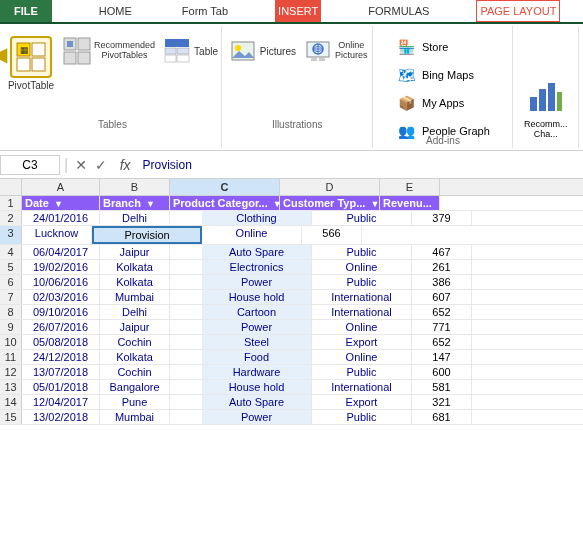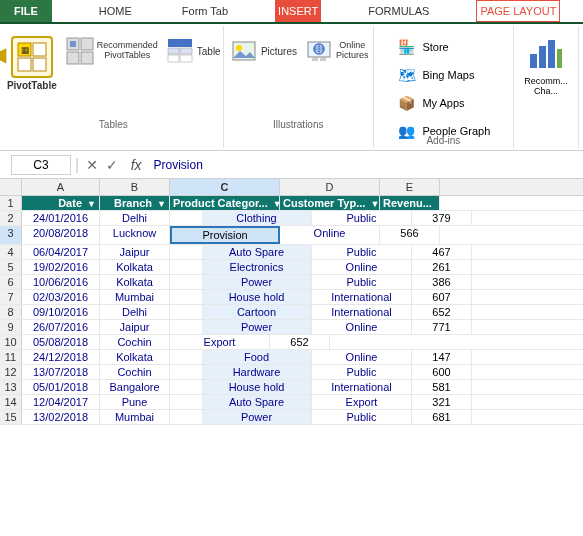--- a/index.html
+++ b/index.html
@@ -11,61 +11,61 @@
     .ribbon-tab { padding: 4px 3px; font-size: 11px; color: #333; cursor: pointer; border: none; background: none; }
 
     .file-btn { background: #2c7744; color: #fff; padding: 4px 14px; font-size: 11px; font-weight: bold; border: none; cursor: pointer; }
 
     .ribbon-content { display: flex; align-items: stretch; padding: 2px 4px; min-height: 82px; }
     .ribbon-group { display: flex; flex-direction: column; align-items: center; padding: 4px 8px; border-right: 1px solid #e0e0e0; min-width: 60px; position: relative; }
     .ribbon-group-label { font-size: 10px; color: #666; position: absolute; bottom: 18px; }
     .ribbon-group-items { display: flex; align-items: center; gap: 4px; flex: 1; align-items: flex-start; padding-top: 4px; }
     .ribbon-icon-large { display: flex; flex-direction: column; align-items: center; gap: 2px; cursor: pointer; padding: 2px; }
     .ribbon-icon-large .icon-box { width: 42px; height: 42px; display: flex; align-items: center; justify-content: center; border: 2px solid #c8a200; border-radius: 4px; background: #fff8dc; font-size: 22px; }
-    .ribbon-icon-large .icon-label { font-size: 10px; color: #333; text-align: center; line-height: 1.2; font-weight: bold; }
+    .ribbon-icon-large .icon-label { font-size: 10px; color: #333; text-align: center; line-height: 1.2; }
 
     .ribbon-icon-med { display: flex; flex-direction: row; align-items: center; gap: 1px; cursor: pointer; padding: 1px; }
     .ribbon-icon-med .icon-box { width: 32px; height: 32px; display: flex; align-items: center; justify-content: center; font-size: 18px; }
     .ribbon-icon-med .icon-label { font-size: 10px; color: #333; }
 
     .pivot-arrow { position: relative; }
     .pivot-arrow::after { content: '◀'; font-size: 20px; color: #c8a200; position: absolute; left: -14px; top: 8px; }
 
     .addins-group { display: flex; flex-direction: column; gap: 2px; padding-top: 4px; }
     .addin-item { display: flex; align-items: center; gap: 4px; cursor: pointer; padding: 2px 4px; font-size: 11px; }
     .addin-icon { width: 22px; height: 22px; display: flex; align-items: center; justify-content: center; font-size: 14px; }
     .store-icon { color: #ff6600; }
     .bing-icon { color: #0078d4; }
     .myapps-icon { color: #666; }
     .people-icon { color: #0078d4; }
 
     .reccomend-group { display: flex; flex-direction: column; align-items: center; padding: 4px; cursor: pointer; }
     .reccomend-icon { font-size: 28px; color: #555; }
 
     
-    .formula-bar { display: flex; align-items: center; border-bottom: 1px solid #d0d0d0; padding: 2px 11px; height: 28px; gap: 4px; }
+    .formula-bar { display: flex; align-items: center; border-bottom: 1px solid #d0d0d0; padding: 2px 0; height: 28px; gap: 4px; }
     .cell-ref { width: 60px; border: 1px solid #d0d0d0; padding: 2px 4px; font-size: 12px; text-align: center; }
     .formula-sep { color: #ccc; font-size: 16px; }
     .formula-btns { display: flex; gap: 2px; align-items: center; }
     .formula-btn { cursor: pointer; font-size: 14px; color: #666; padding: 0 3px; background: none; border: none; }
     .formula-fx { font-style: italic; color: #555; font-size: 14px; padding: 0 6px; }
     .formula-input { flex: 1; border: none; outline: none; color: #00008b; font-size: 12px; padding: 2px; }
 
     
     .spreadsheet { width: 100%; }
     .sheet-header-row { display: flex; background: #f0f0f0; border-bottom: 1px solid #d0d0d0; }
     .row-num-header { width: 22px; min-width: 22px; border-right: 1px solid #d0d0d0; }
     .col-header { border-right: 1px solid #d0d0d0; text-align: center; font-size: 11px; color: #333; padding: 2px 0; font-weight: normal; background: #f0f0f0; overflow: hidden; }
 
     .sheet-row { display: flex; border-bottom: 1px solid #e8e8e8; }
     .row-num { width: 22px; min-width: 22px; border-right: 1px solid #d0d0d0; text-align: center; font-size: 11px; color: #333; background: #f0f0f0; padding: 1px 0; }
     .row-num.selected { background: #d0e4f7; }
     .cell { border-right: 1px solid #e8e8e8; font-size: 11px; padding: 1px 3px; white-space: nowrap; overflow: hidden; text-align: center; }
     .cell.selected-cell { background: #d0e4f7; border: 2px solid #2e75b6; }
-    .cell.header-cell { background: #0f766e; color: #fff; font-weight: bold; text-align: right; }
+    .cell.header-cell { background: #8b5cf6; color: #fff; font-weight: bold; text-align: left; }
     .cell.blue-text { color: #00008b; }
     .cell.selected-col { background: #e6f0fb; margin-left: 32px; }
 
     
     .col-a { width: 78px; min-width: 78px; }
     .col-b { width: 70px; min-width: 70px; }
     .col-c { width: 110px; min-width: 110px; }
     .col-d { width: 100px; min-width: 100px; }
     .col-e { width: 60px; min-width: 60px; }
 
@@ -177,21 +177,21 @@
           <span>My Apps</span>
         </div>
         <div class="addin-item">
           <div class="addin-icon people-icon">👥</div>
           <span>People Graph</span>
         </div>
       </div>
       <div class="ribbon-group-label" style="bottom:2px;">Add-ins</div>
     </div>
 
-    <div class="ribbon-group" style="min-width:55px;">
+    <div class="ribbon-group" style="min-width:55px;justify-content:flex-end;">
       <div class="reccomend-group">
         <div class="reccomend-icon">
           <svg width="36" height="36" viewBox="0 0 36 36">
             <rect x="2" y="20" width="7" height="14" fill="#4472c4"></rect>
             <rect x="11" y="12" width="7" height="22" fill="#4472c4"></rect>
             <rect x="20" y="6" width="7" height="28" fill="#4472c4"></rect>
             <rect x="29" y="15" width="5" height="19" fill="#70ad47"></rect>
           </svg>
         </div>
         <div class="icon-label" style="font-size:9px;text-align:center;line-height:1.1;">Recomm...<br>Cha...</div>
@@ -235,21 +235,20 @@
       <div class="sheet-row">
     <div class="row-num">2</div>
     <div class="cell col-a blue-text">24/01/2016</div>
     <div class="cell col-b blue-text">Delhi</div>
     <div class="cell col-c selected-col blue-text">Clothing</div>
     <div class="cell col-d blue-text" style="color:#00008b;">Public</div>
     <div class="cell col-e">379</div>
   </div>
       <div class="sheet-row">
     <div class="row-num selected">3</div>
-    <div class="cell col-a blue-text">20/08/2018</div>
     <div class="cell col-b blue-text">Lucknow</div>
     <div class="cell col-c selected-cell">Provision</div>
     <div class="cell col-d blue-text" style="color:#00008b;">Online</div>
     <div class="cell col-e">566</div>
   </div>
       <div class="sheet-row">
     <div class="row-num">4</div>
     <div class="cell col-a blue-text">06/04/2017</div>
     <div class="cell col-b blue-text">Jaipur</div>
     <div class="cell col-c selected-col blue-text">Auto Spare</div>
@@ -293,20 +292,21 @@
     <div class="cell col-a blue-text">26/07/2016</div>
     <div class="cell col-b blue-text">Jaipur</div>
     <div class="cell col-c selected-col blue-text">Power</div>
     <div class="cell col-d blue-text" style="color:#00008b;">Online</div>
     <div class="cell col-e">771</div>
   </div>
       <div class="sheet-row">
     <div class="row-num">10</div>
     <div class="cell col-a blue-text">05/08/2018</div>
     <div class="cell col-b blue-text">Cochin</div>
+    <div class="cell col-c selected-col blue-text">Steel</div>
     <div class="cell col-d blue-text" style="color:#00008b;">Export</div>
     <div class="cell col-e">652</div>
   </div>
       <div class="sheet-row">
     <div class="row-num">11</div>
     <div class="cell col-a blue-text">24/12/2018</div>
     <div class="cell col-b blue-text">Kolkata</div>
     <div class="cell col-c selected-col blue-text">Food</div>
     <div class="cell col-d blue-text" style="color:#00008b;">Online</div>
     <div class="cell col-e">147</div>

